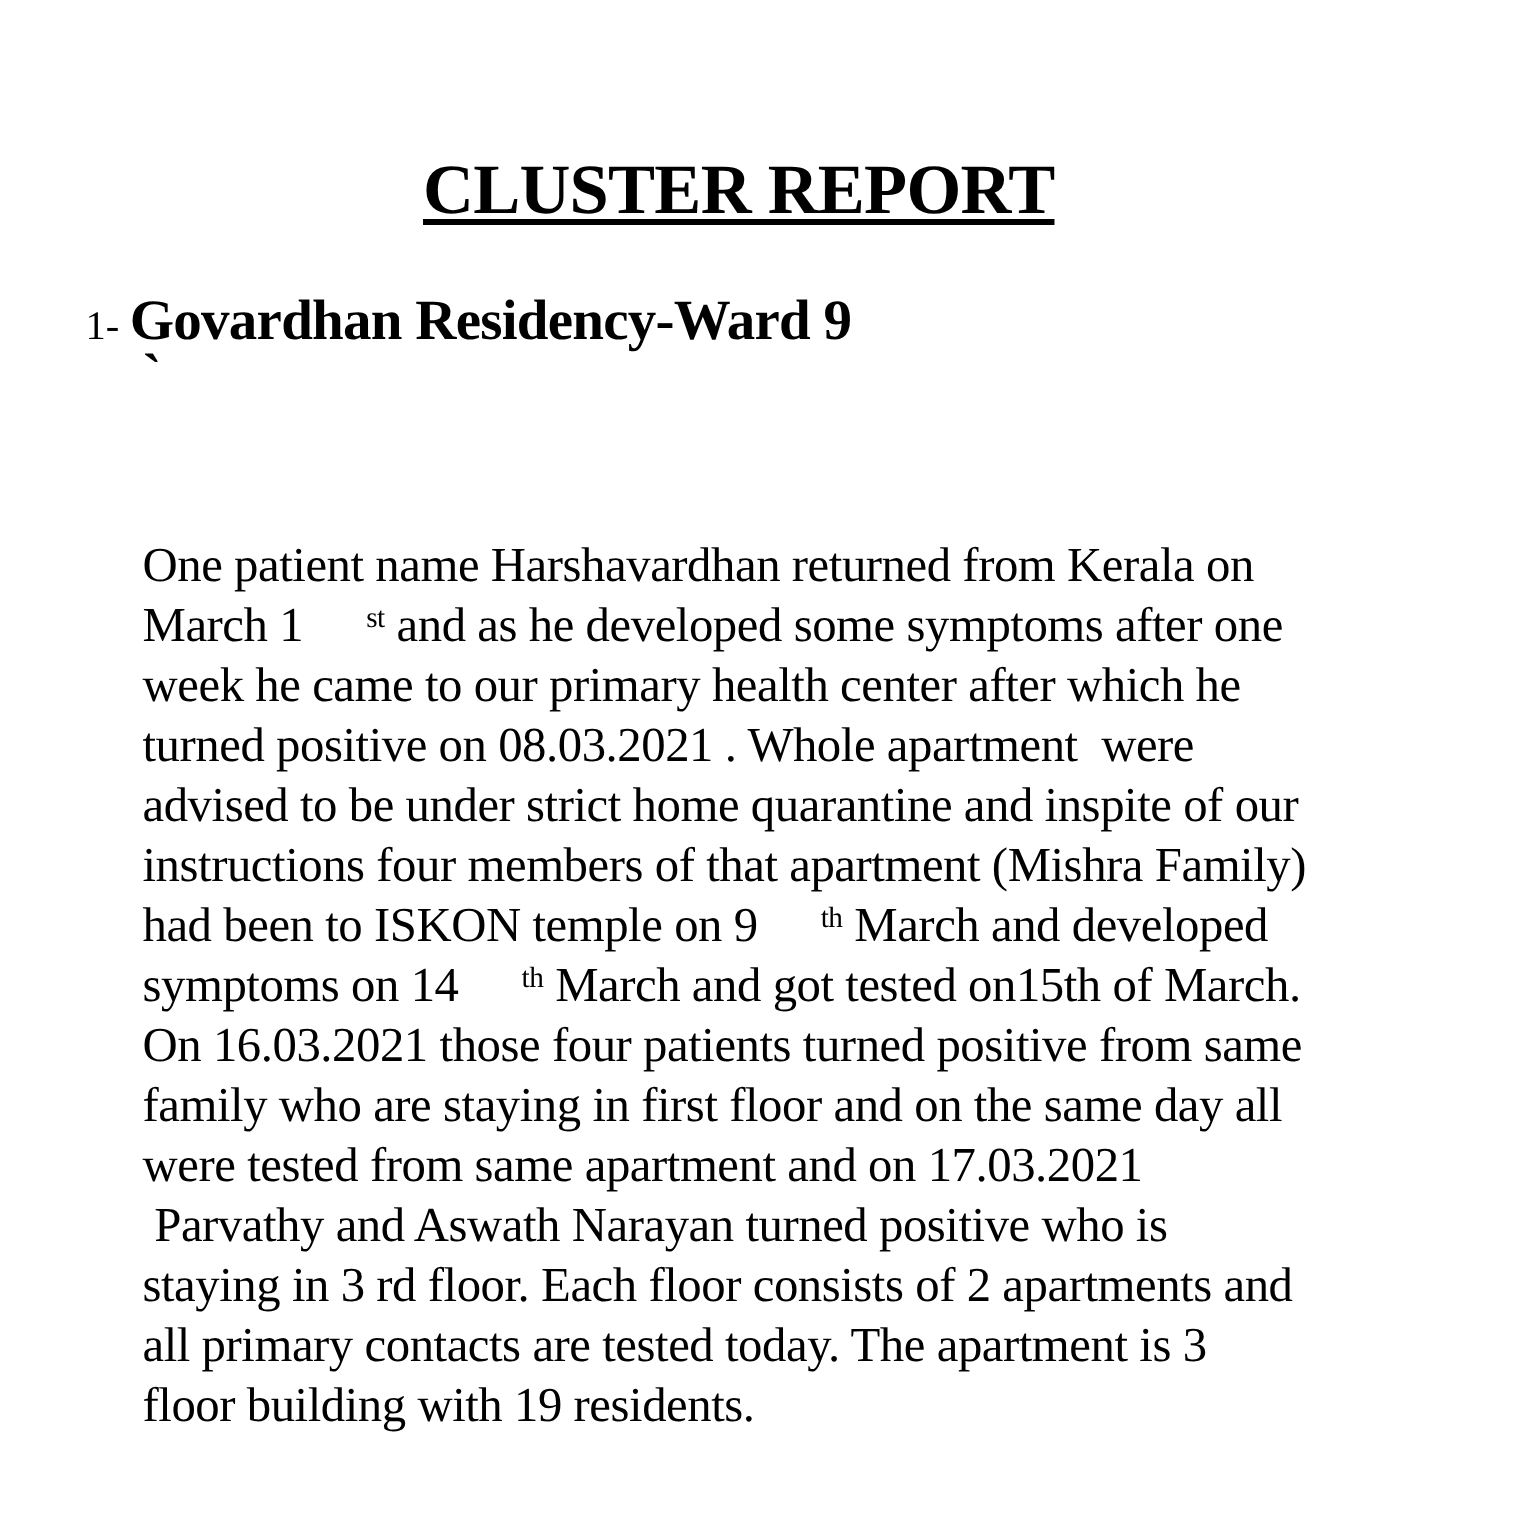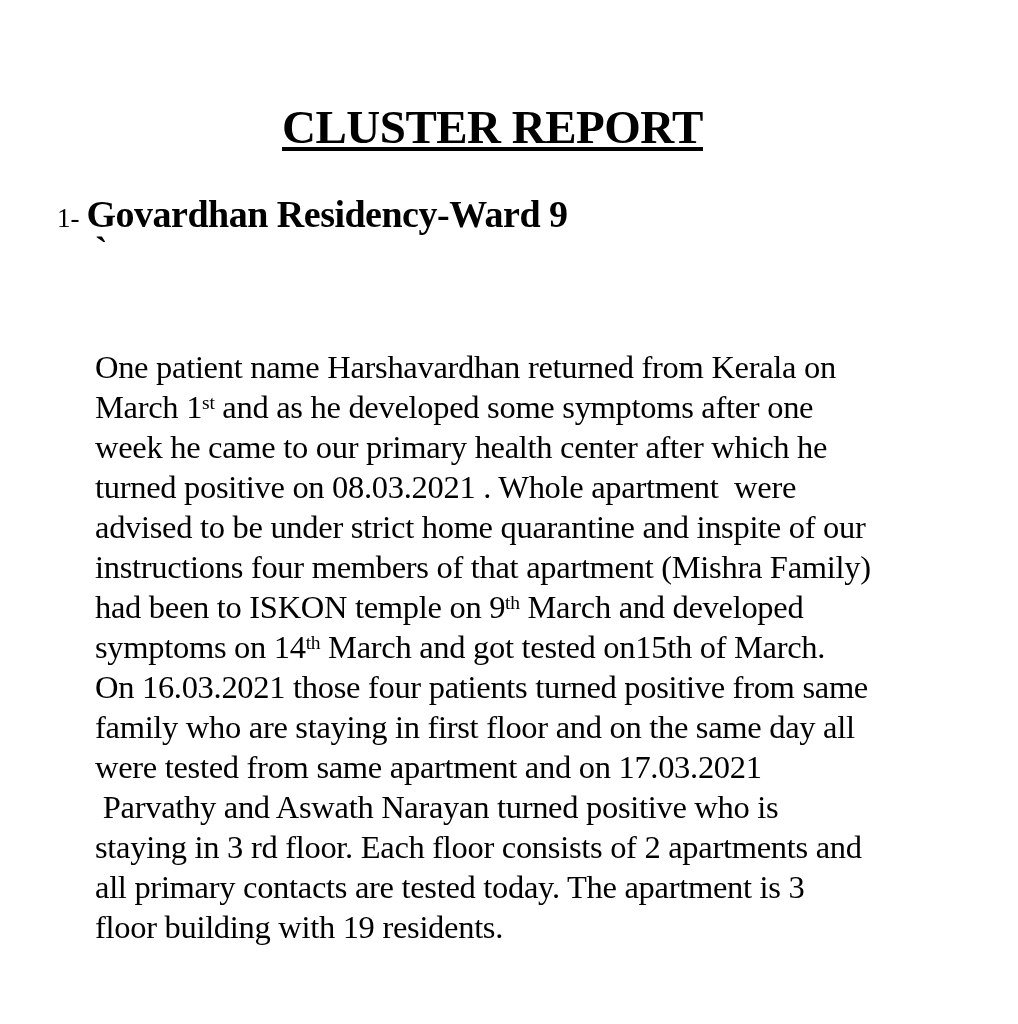--- a/index.html
+++ b/index.html
@@ -53,34 +53,35 @@
   }
   .stray {
     position: absolute;
     top: 228px;
     left: 95px;
     font-size: 38px;
     font-weight: bold;
   }
   .para {
     position: absolute;
-    top: 347px;
+    top: 357px;
     left: 95px;
     width: 890px;
     font-size: 32.5px;
     line-height: 40px;
     letter-spacing: -0.3px;
     white-space: pre;
   }
   .para sup {
     font-size: 0.6em;
     line-height: 0;
     vertical-align: baseline;
     position: relative;
     top: -0.48em;
+    margin-left: 42px;
   }
 </style>
 </head>
 <body>
 
 <div class="page">
 
   <div class="title">
     <span class="underlined">CLUSTER REPORT</span>
   </div>

